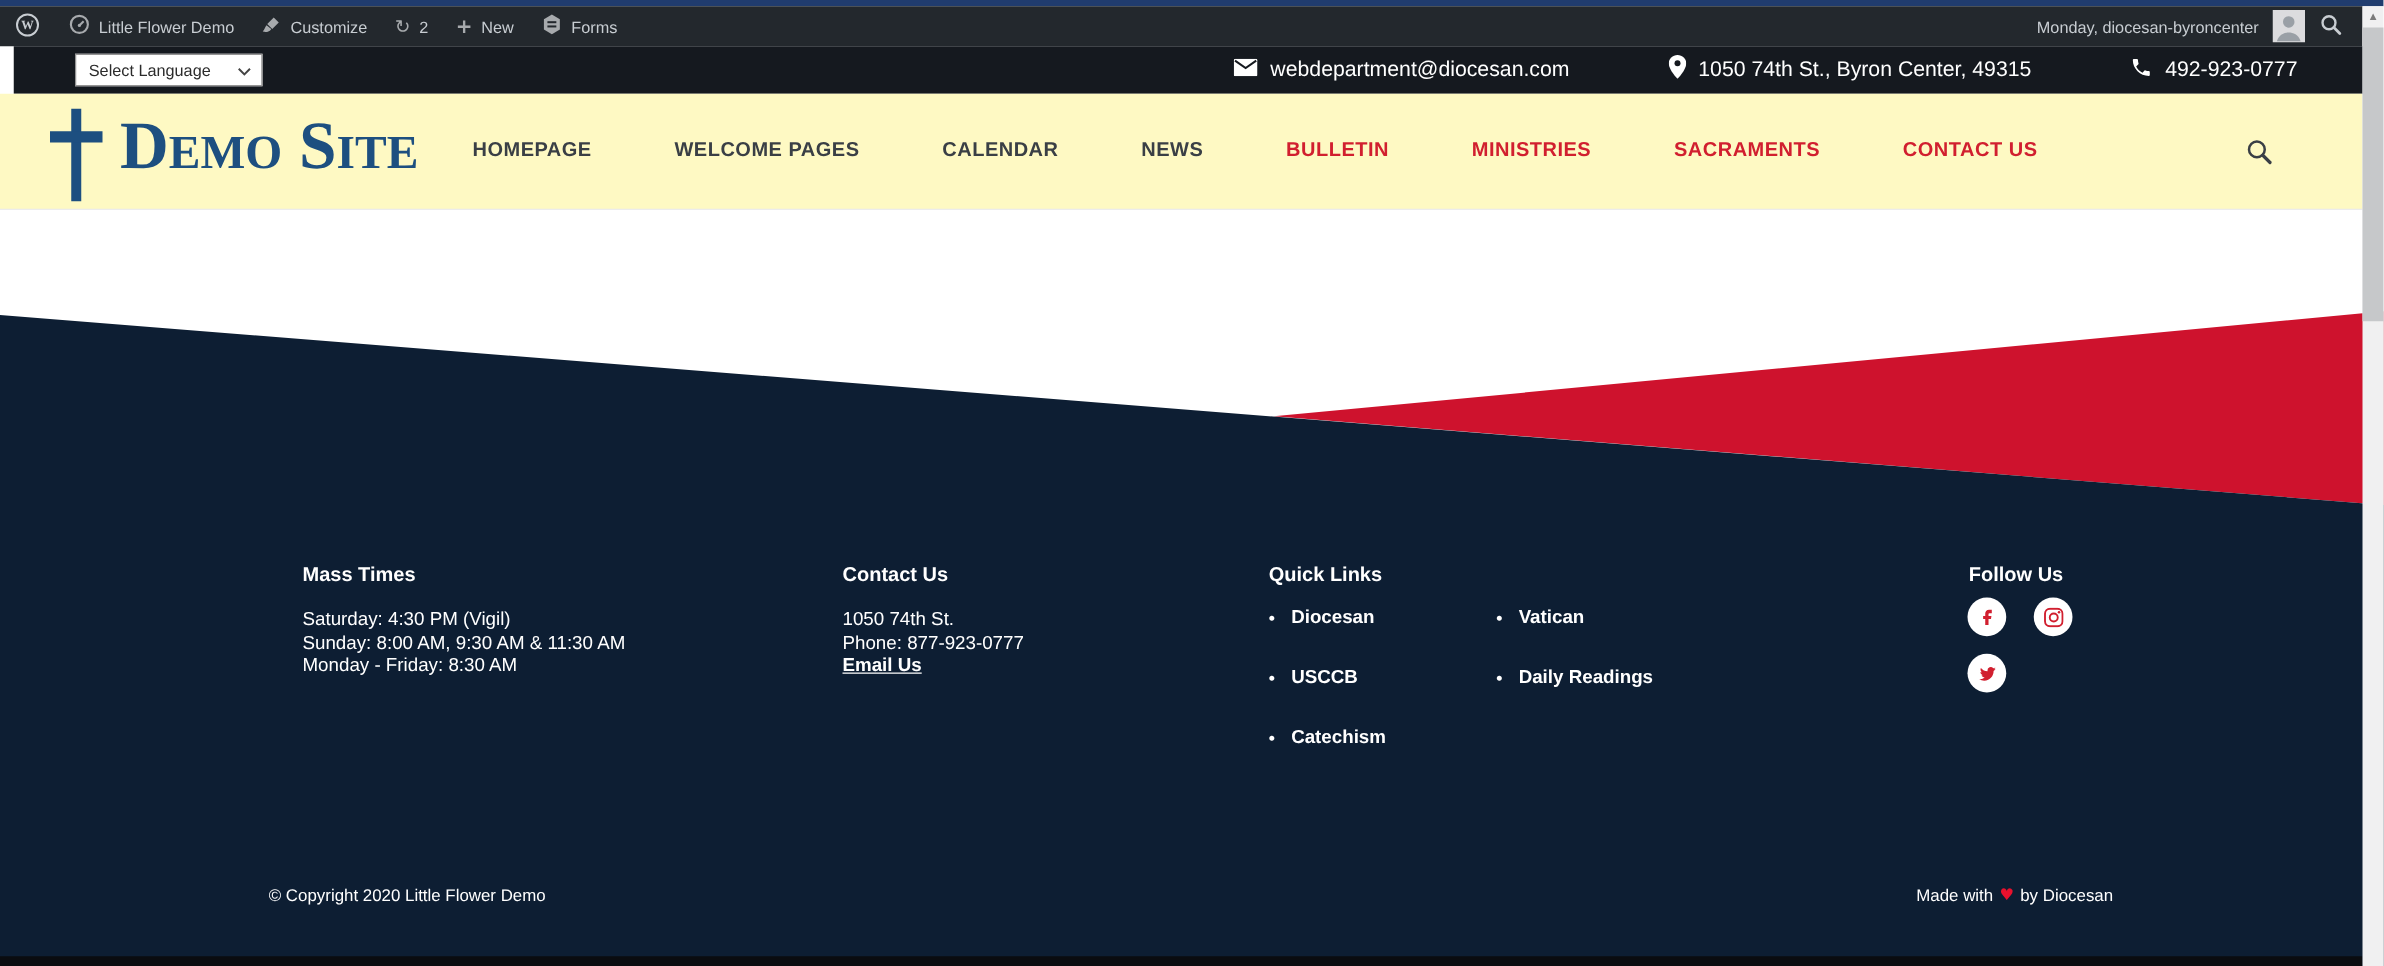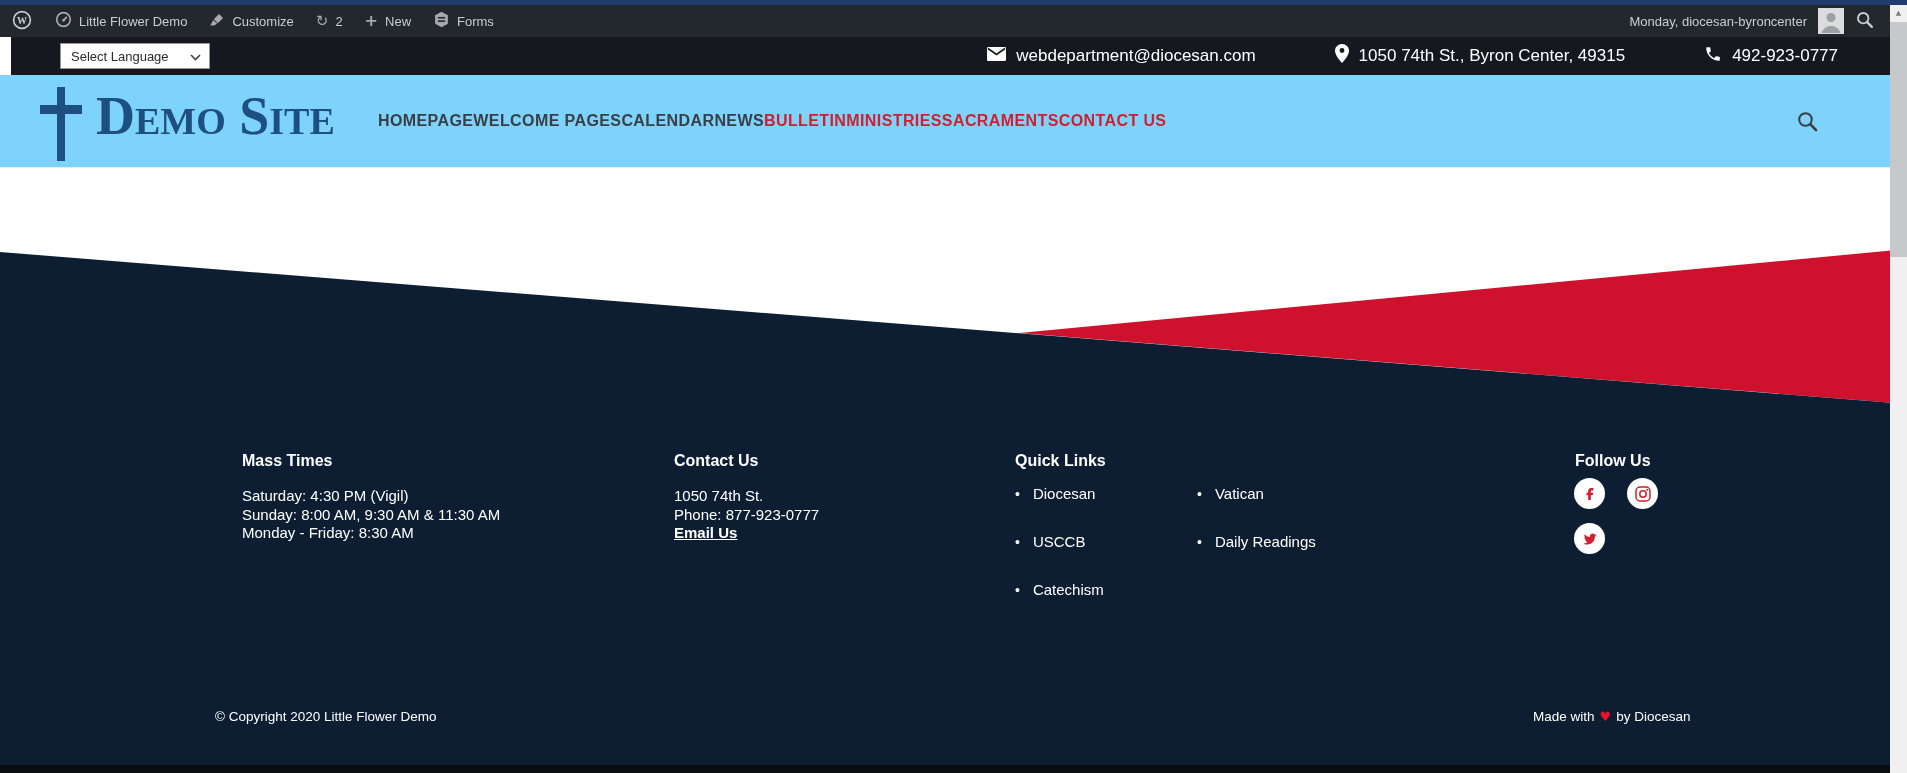--- a/index.html
+++ b/index.html
@@ -31,54 +31,54 @@
   .info-bar { position:absolute; top:37px; left:11px; width:1890px; height:38px; background:#15191f;
               display:flex; align-items:center; }
   .lang-select { margin-left:49px; width:150px; height:26px; background:#fff; border:1px solid #949494;
                  display:flex; align-items:center; justify-content:space-between;
                  padding:0 8px 0 10px; font-size:13px; color:#2b2b2b; cursor:pointer; box-sizing:border-box; }
   .ib-right { margin-left:auto; margin-right:63px; display:flex; align-items:center; gap:46px;
               color:#fff; font-size:17px; }
   .ib-item { display:flex; align-items:center; gap:10px; cursor:pointer; white-space:nowrap;padding-left:33px; }
 
   
-  .site-header { position:absolute; top:75px; left:0; width:1890px; height:92px; background:#7dd3fc;
+  .site-header { position:absolute; top:75px; left:0; width:1890px; height:92px; background:#fef9c3;
                  border-bottom:1px solid #ececec; }
   .logo { position:absolute; left:40px; top:10px; width:380px; height:82px; color:#1d4f80; cursor:pointer; }
   .cross-v { position:absolute; left:17px; top:2px; width:8px; height:74px; background:#1d4f80; }
   .cross-h { position:absolute; left:0; top:20px; width:42px; height:9px; background:#1d4f80; }
   .logo-title { position:absolute; left:56px; top:4px; font-family:"Liberation Serif",serif;
                 font-variant:small-caps; font-size:54px; font-weight:700; line-height:1; color:#1d4f80; }
   .logo-sub { position:absolute; left:68px; top:58px; display:flex; align-items:center; gap:9px; }
   .logo-line { width:133px; height:3px; background:#1d4f80; }
   .logo-sub-text { font-family:"Liberation Serif",serif; font-size:16px; font-weight:700;
                    letter-spacing:2px; text-transform:uppercase; color:#1d4f80; }
   .main-nav { position:absolute; left:378px; top:0; width:1252px; height:100%;
-              display:flex; align-items:center; }
+              display:flex; align-items:center; justify-content:space-between; }
   .nav-item { font-size:16px; font-weight:600; letter-spacing:0.4px; color:#3a3f45;
               text-transform:uppercase; cursor:pointer; white-space:nowrap; }
   .nav-item.hl { color:#d11f2f; }
   .header-search { position:absolute; right:72px; top:35px; cursor:pointer; }
 
   
   .angles { position:absolute; left:0; top:167px; width:1907px; height:606px; display:block; }
 
   
   .fblock { position:absolute; color:#fff; }
   .f-heading { font-size:16px; font-weight:700; }
   .f-lines { margin-top:17px; font-size:15px; line-height:18.5px; }
   .f-link { font-weight:700; text-decoration:underline; cursor:pointer; }
   .f-col1 { left:215px; top:452px;margin-left:27px; }
   .f-col2 { left:674px; top:452px; }
   .f-col3 { left:1015px; top:452px; }
   .f-col4 { left:1575px; top:452px; }
   .ql-list { position:absolute; margin:0; padding:0; list-style:none; top:33px; }
   .ql-c1 { left:0; }
   .ql-c2 { left:182px; }
-  .ql-list li { display:flex; align-items:center; margin-bottom:31px; font-size:15px; font-weight:400;
+  .ql-list li { display:flex; align-items:center; margin-bottom:31px; font-size:15px; font-weight:700;
                 cursor:pointer; white-space:nowrap; }
   .ql-list li::before { content:"•"; margin-right:13px; font-size:14px; }
   .soc { position:absolute; width:31px; height:31px; border-radius:50%; background:#fff;
          display:flex; align-items:center; justify-content:center; cursor:pointer; }
   .soc-fb { left:-1px; top:26px; }
   .soc-ig { left:52px; top:26px; }
   .soc-tw { left:-1px; top:71px; }
   .f-copy { position:absolute; left:215px; top:709px; color:#fff; font-size:13.5px; }
   .f-made { position:absolute; left:1533px; top:709px; color:#fff; font-size:13.5px;
             display:flex; align-items:center; gap:5px; }

